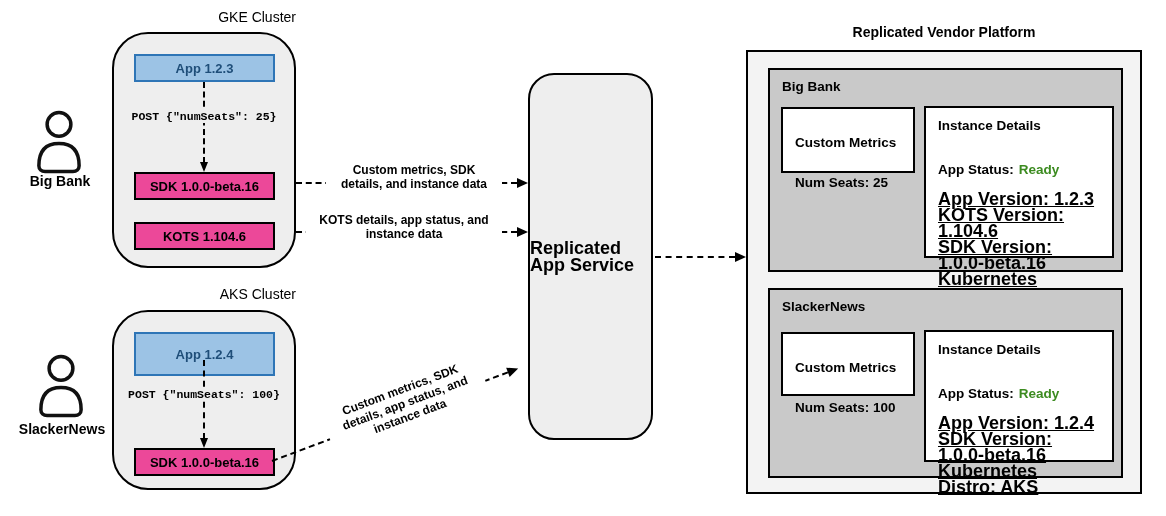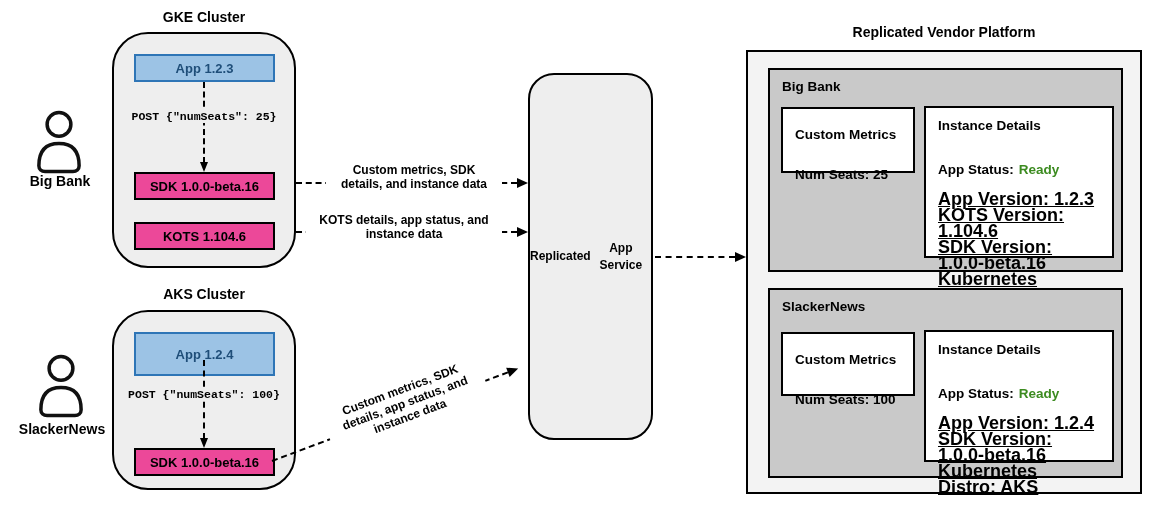--- a/index.html
+++ b/index.html
@@ -9,21 +9,21 @@
     position:relative; width:1166px; height:516px; background:#fff;
     font-family:"Liberation Sans","DejaVu Sans",sans-serif; color:#000; overflow:hidden;
   }
   .abs { position:absolute; }
 
   
   .cluster {
     position:absolute; background:var(--cluster-bg,#eee);
     border:2px solid #000; border-radius:36px;
   }
-  .cluster-title { position:absolute; font-weight:bold; font-size:14px; text-align:center; }
+  .cluster-title { position:absolute; font-weight:normal; font-size:14px; text-align:right; }
 
   
   .node {
     position:absolute; border:2px solid #000; background:#ec4899;
     display:flex; align-items:center; justify-content:center;
     font-weight:bold; font-size:13px;
   }
   .node.app {
     background:var(--app-box-fill,#9cc3e5);
     border-color:var(--app-box-border,#2e75b6);
@@ -56,40 +56,40 @@
   .person svg { display:block; }
   .person circle, .person path {
     fill:none; stroke:#111; stroke-width:3.4; stroke-linejoin:round;
   }
   .actor-label { position:absolute; font-weight:bold; font-size:14px; text-align:center; }
 
   
   #service {
     position:absolute; left:528px; top:73px; width:125px; height:367px;
     background:var(--cluster-bg,#eee); border:2px solid #000; border-radius:26px;
-    display:flex; flex-direction:row; align-items:center; justify-content:center;
-    font-weight:bold; font-size:12px; line-height:17px; text-align:center;
+    display:flex; flex-direction:column; align-items:flex-start; justify-content:center;
+    font-weight:bold; font-size:18px; line-height:17px; text-align:center;
   }
 
   
   #platform {
     position:absolute; left:746px; top:50px; width:396px; height:444px;
     background:var(--platform-bg,#f3f3f3); border:2px solid #000;
   }
   #platform-title { position:absolute; left:746px; top:24px; width:396px;
     text-align:center; font-weight:bold; font-size:14px; }
   .panel {
     position:absolute; left:20px; width:355px;
     background:var(--panel-gray,#c9c9c9); border:2px solid #000;
   }
   .panel-name { position:absolute; left:12px; top:9px; font-weight:bold; font-size:13.5px; }
   .white-card { position:absolute; background:#fff; border:2px solid #000;
     font-weight:bold; font-size:13.5px; }
   .card-title { }
-  .cm-card { padding:18px 12px; }
+  .cm-card { padding:26px 12px; }
   .cm-value { margin-top:25px; }
   .id-card { padding:10px 12px; }
   .id-status { margin-top:29px; }
   .status-val { color:var(--status-ready-green,#3c8b20); margin-left:5px; }
   .id-lines { margin-top:14px; font-size:18px; line-height:16px;text-decoration:underline; }
 
   .rot { transform-origin:0 50%; }
 </style>
 </head>
 <body>

